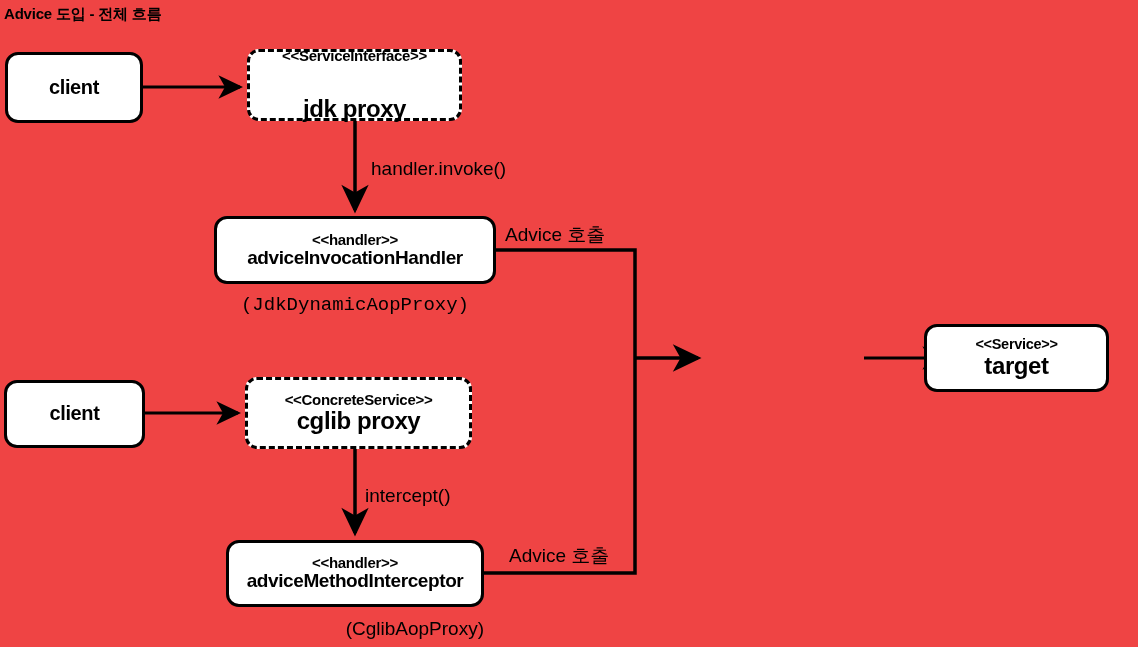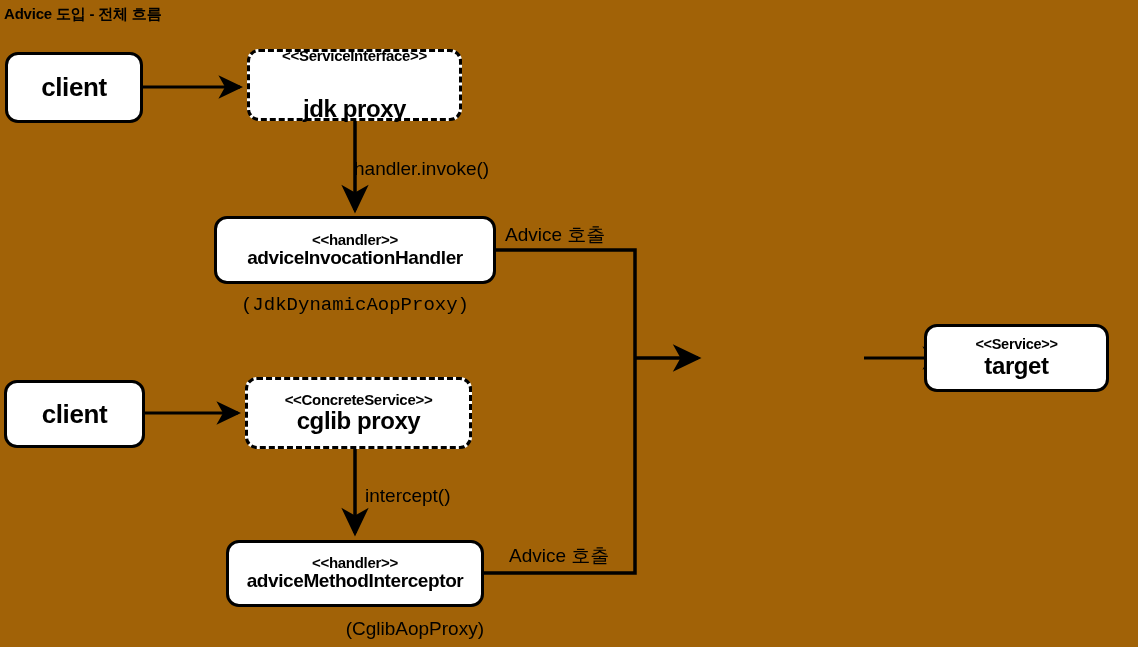--- a/index.html
+++ b/index.html
@@ -8,21 +8,21 @@
     background: #ffffff;
   }
   body {
     font-family: "Liberation Sans", "DejaVu Sans", sans-serif;
     color: #000000;
   }
   #canvas {
     position: relative;
     width: 1138px;
     height: 647px;
-    background: #a16207;
+    background: #ef4444;
     overflow: hidden;
   }
   .diagram-title {
     position: absolute;
     left: 4px;
     top: 5px;
     font-size: 15px;
     font-weight: bold;
     letter-spacing: -0.2px;
     white-space: nowrap;
@@ -60,21 +60,21 @@
   .node-name {
     font-size: 24px;
     font-weight: bold;
     letter-spacing: -0.4px;
     white-space: nowrap;
   }
   .node-name.small {
     font-size: 19px;
   }
   .node-name.plain {
-    font-size: 26px;
+    font-size: 20px;
   }
   
   .caption {
     position: absolute;
     font-size: 19px;
     white-space: nowrap;
     text-align: center;
   }
   
   .edge-label {
@@ -171,21 +171,21 @@
     <div class="node-name small">adviceMethodInterceptor</div>
   </div>
   <div class="caption" style="left:226px; top:618px; width:258px;text-align:right;">(CglibAopProxy)</div>
 
 
   <div class="node solid" style="left:924px; top:324px; width:185px; height:68px;">
     <div class="stereotype thin">&lt;&lt;Service&gt;&gt;</div>
     <div class="node-name">target</div>
   </div>
 
-  <div class="edge-label" style="left:354px; top:158px;">handler.invoke()</div>
+  <div class="edge-label" style="left:371px; top:158px;">handler.invoke()</div>
 
   <div class="edge-label" style="left:365px; top:485px;">intercept()</div>
 
   <div class="edge-label ko" style="left:505px; top:222px;">Advice 호출</div>
 
   <div class="edge-label ko" style="left:509px; top:543px;">Advice 호출</div>
 
 </div>
 
 </body></html>

